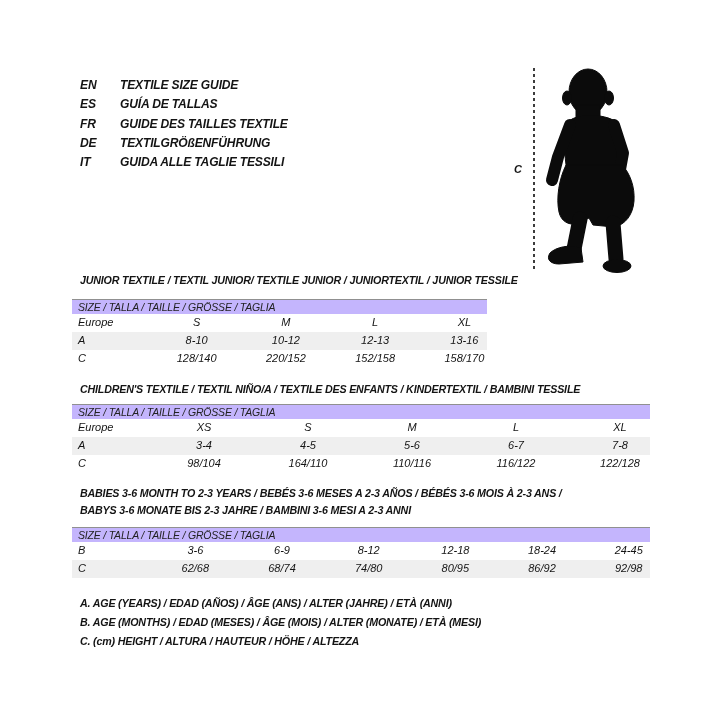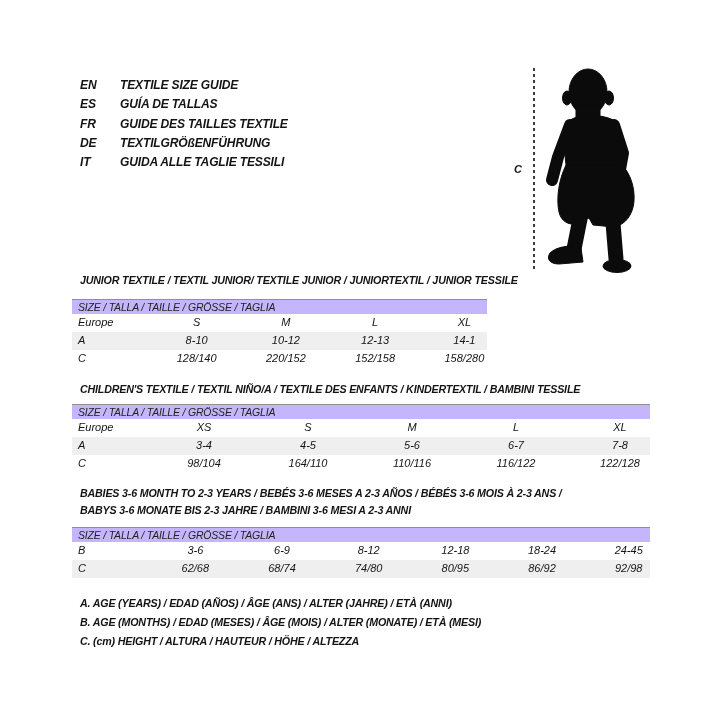--- a/index.html
+++ b/index.html
@@ -103,28 +103,28 @@
       <span class="cell val">S</span>
       <span class="cell val">M</span>
       <span class="cell val">L</span>
       <span class="cell val">XL</span>
     </div>
     <div class="tbl-row alt">
       <span class="cell label">A</span>
       <span class="cell val">8-10</span>
       <span class="cell val">10-12</span>
       <span class="cell val">12-13</span>
-      <span class="cell val">14-1</span>
+      <span class="cell val">13-16</span>
     </div>
     <div class="tbl-row">
       <span class="cell label">C</span>
       <span class="cell val">128/140</span>
       <span class="cell val">220/152</span>
       <span class="cell val">152/158</span>
-      <span class="cell val">158/280</span>
+      <span class="cell val">158/170</span>
     </div>
   </div>
 
   <div class="sec-title t2 condensed">CHILDREN'S TEXTILE / TEXTIL NIÑO/A / TEXTILE DES ENFANTS / KINDERTEXTIL / BAMBINI TESSILE</div>
   <div class="tbl tbl-2">
     <div class="tbl-band">SIZE / TALLA / TAILLE / GRÖSSE / TAGLIA</div>
     <div class="tbl-row">
       <span class="cell label">Europe</span>
       <span class="cell val">XS</span>
       <span class="cell val">S</span>

